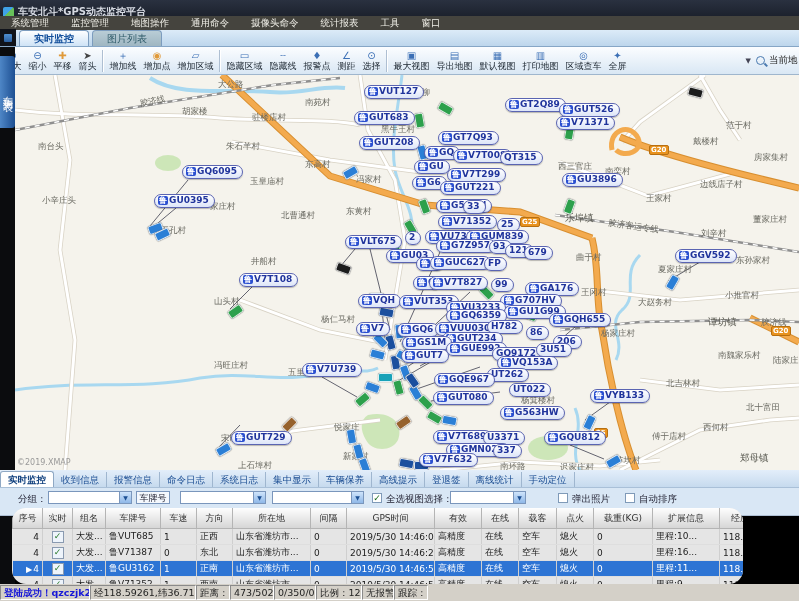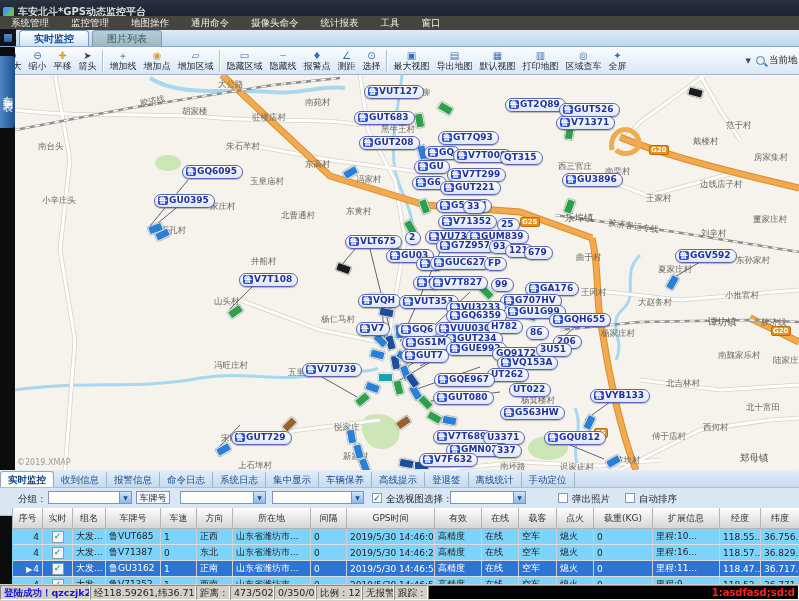--- a/index.html
+++ b/index.html
@@ -67,21 +67,21 @@
   .flabel{position:absolute;top:5px;font-size:9.5px;color:#223;}
   .combo{position:absolute;top:3px;height:13px;background:#fff;border:1px solid #7a96bc;box-sizing:border-box;}
   .combo .cb{position:absolute;right:0;top:0;width:11px;height:100%;
     background:linear-gradient(#cfe4fb,#8fb8e8);border-left:1px solid #7a96bc;
     color:#1c4f93;font-size:6px;text-align:center;line-height:11px;}
   .plate-btn{position:absolute;top:3px;height:13px;background:#f4f8fd;border:1px solid #7a96bc;
     box-sizing:border-box;font-size:9px;color:#223;text-align:center;line-height:12px;}
   .chk{position:absolute;top:5px;width:10px;height:10px;background:#fff;border:1px solid #7f9ab8;
     box-sizing:border-box;font-size:9px;line-height:9px;text-align:center;color:#1a6a1a;font-weight:bold;}
   
-  #grid{left:12px;top:508px;width:787px;height:76px;background:#7dd3fc;overflow:hidden;}
+  #grid{left:12px;top:508px;width:731px;height:76px;background:#e5e5e5;overflow:hidden;border-radius:14px;}
   table{border-collapse:collapse;table-layout:fixed;width:787px;}
   th{background:linear-gradient(#fefefe,#d6d6d6);border:1px solid #b4b4b4;border-top:none;
     font-size:9px;font-weight:normal;color:#333;height:20px;padding:0 2px;white-space:nowrap;overflow:hidden;}
   td{border-right:1px solid #cfcfcf;border-bottom:1px solid #dedede;font-size:9px;height:15px;
     padding:0 3px;white-space:nowrap;overflow:hidden;color:#222;}
   tr.sel td{background:#2d74d4;color:#fff;}
   .cbox{display:inline-block;width:10px;height:10px;border:1px solid #8a9ab0;background:#eef4fb;
     font-size:9px;line-height:9px;text-align:center;color:#2a7a2a;font-weight:bold;vertical-align:middle;}
   .rowmark{color:#000;font-size:8px;margin-right:1px;}
   tr.sel .rowmark{color:#fff;}
@@ -643,14 +643,13 @@
 
 <div id="status" class="abs">
     <div class="seg" style="width: 90px; color: rgb(22, 22, 216); font-weight: bold;">登陆成功！qzczjk2</div>
     <div class="seg" style="width: 106px;">经118.59261,纬36.7191</div>
     <div class="seg" style="width: 34px;">距离：</div>
     <div class="seg" style="width: 44px;">473/502</div>
     <div class="seg" style="width: 42px;">0/350/0</div>
     <div class="seg" style="width: 46px;">比例：12</div>
     <div class="seg" style="width: 32px;">无报警</div>
     <div class="seg" style="width: 34px;">跟踪：</div>
-    <div class="seg" id="ticker">1:asdfasd;sd:d</div>
   </div>
 
 </body></html>

